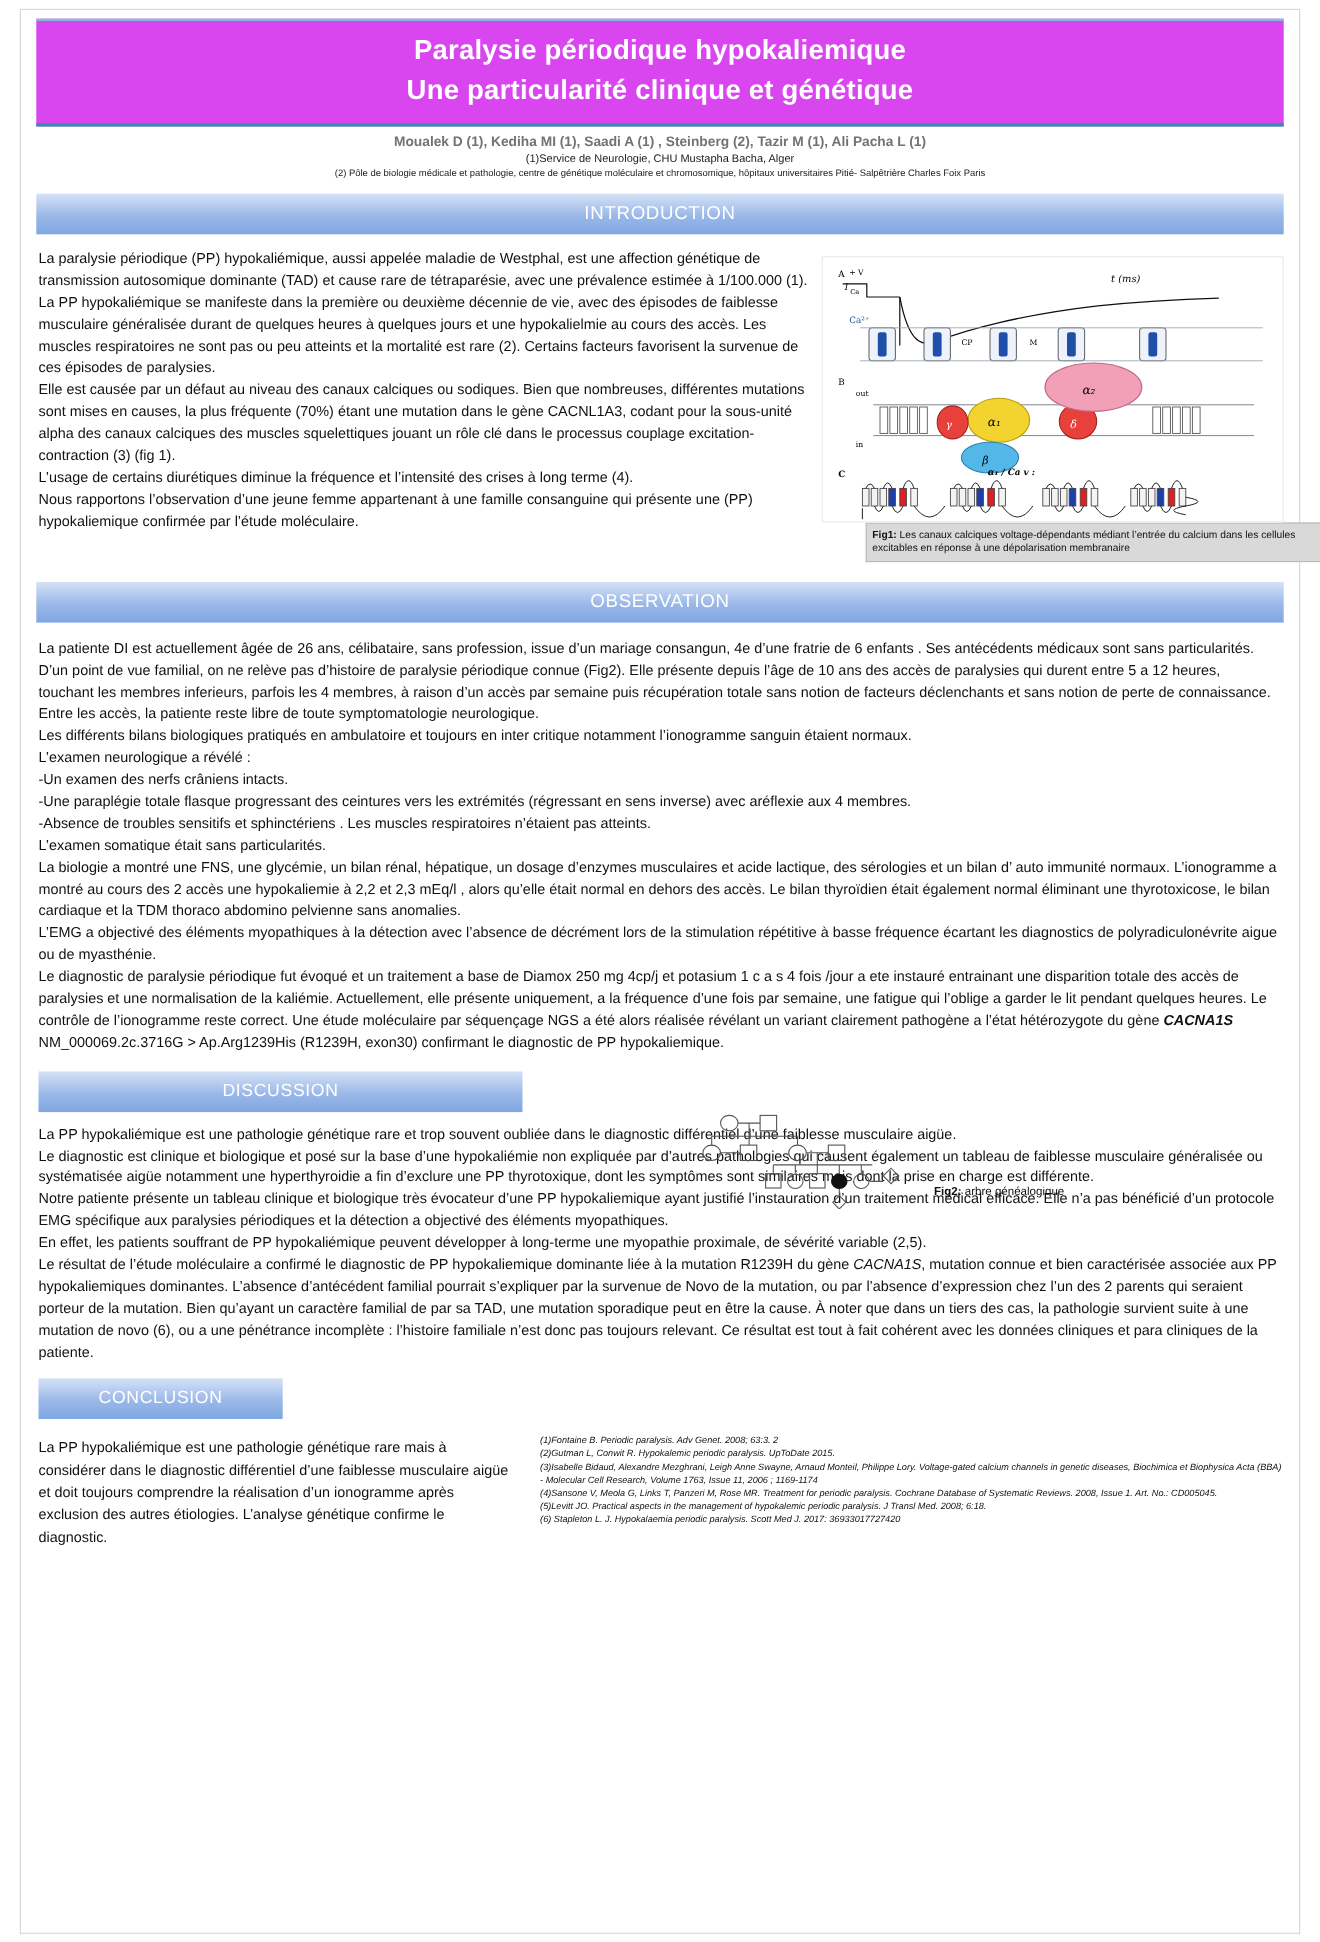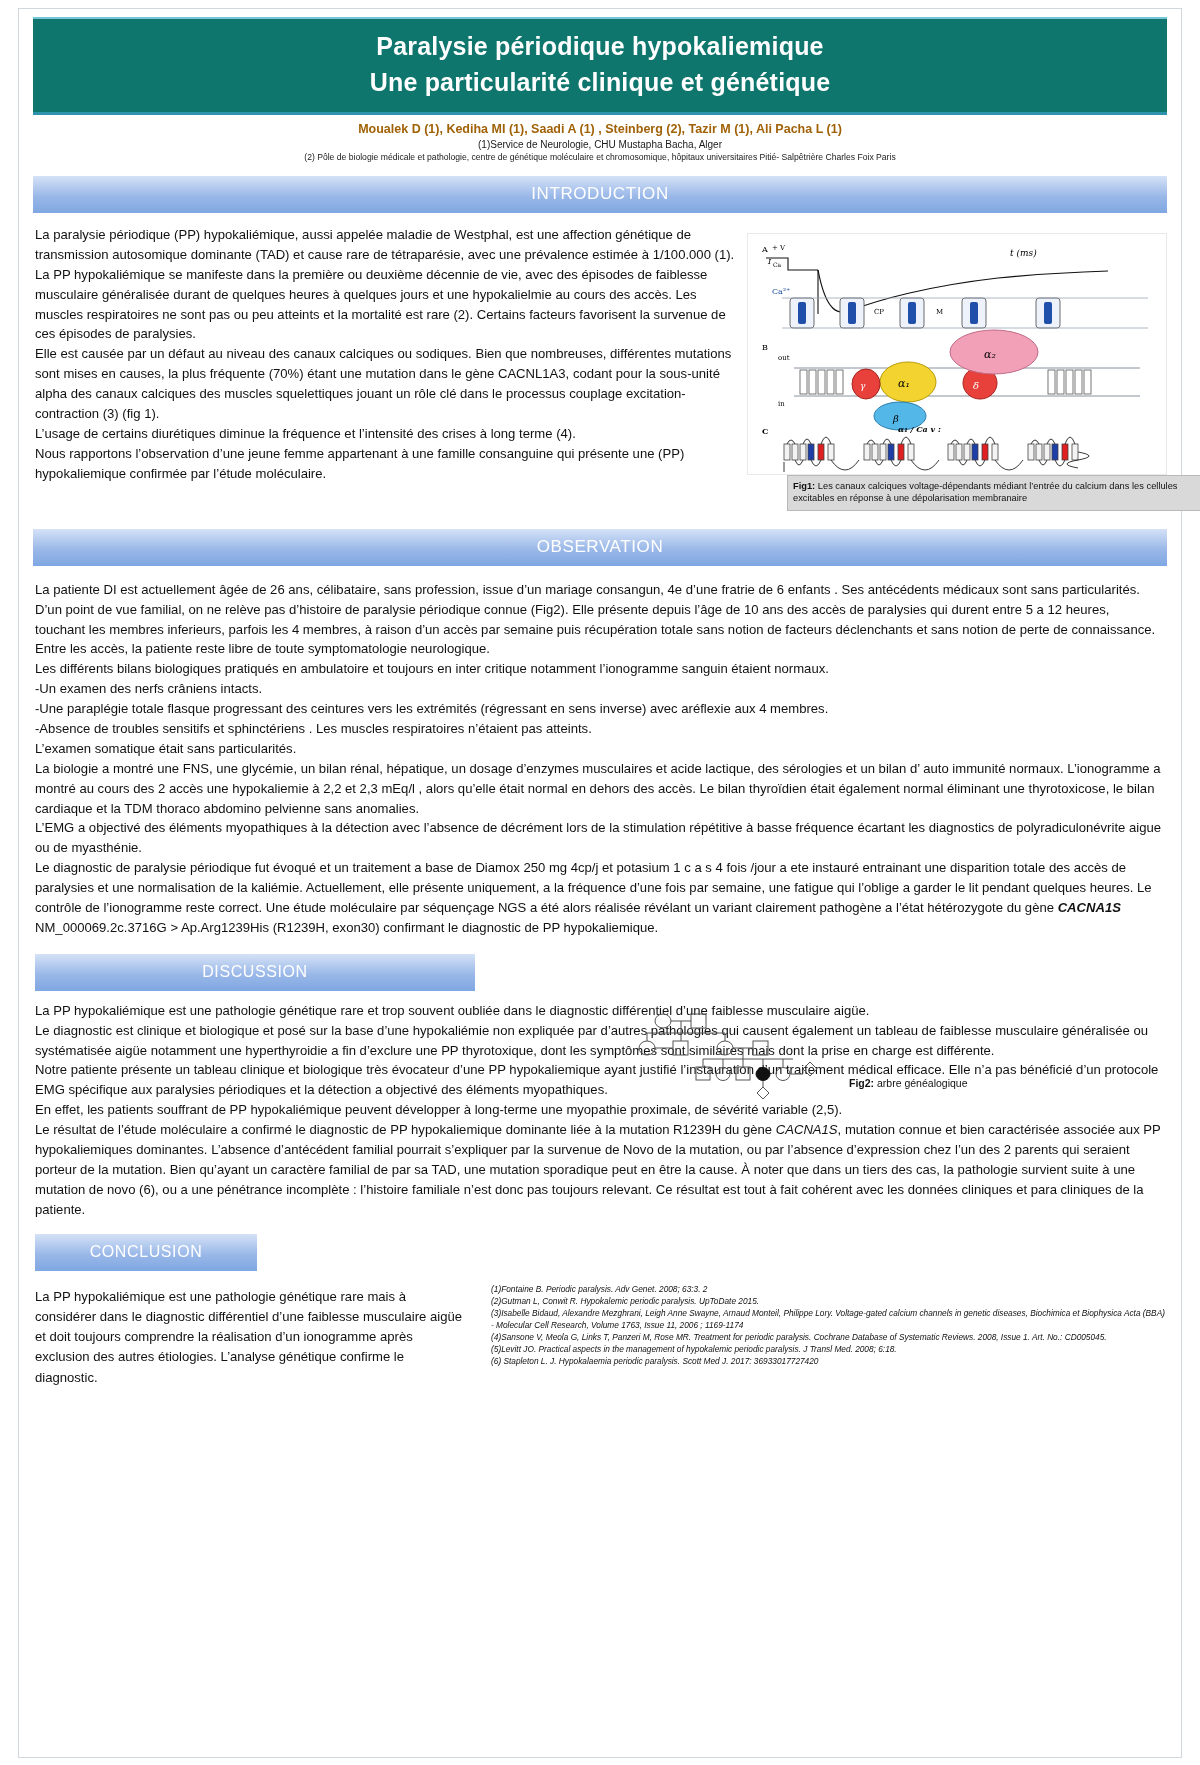--- a/index.html
+++ b/index.html
@@ -13,41 +13,41 @@
   }
   .poster{
     position:absolute;left:18px;top:8px;width:1164px;height:1750px;
     border:1px solid #cfd8dc;
     box-sizing:border-box;
     background:#fff;
   }
   
   .title-banner{
     margin:8px 14px 0 14px;
-    background:#0f766e;
+    background:#d946ef;
     border-top:2px solid #76c6d8;
     border-bottom:3px solid #2f93ab;
     padding:10px 0 12px 0;
     text-align:center;
   }
   .title-banner h1{
     margin:0;
     color:#ffffff;
     font-size:25px;
     font-weight:bold;
     line-height:1.42;
     letter-spacing:.2px;
   }
   .title-banner h1 .l2{display:block;}
   .authors{
     text-align:center;
     margin-top:7px;
     font-size:12.5px;
     font-weight:bold;
-    color:#a16207;
+    color:#737373;
   }
   .affil{
     text-align:center;
     font-size:10px;
     color:#1a1a1a;
     margin-top:3px;
   }
   .affil.small{font-size:8.6px;margin-top:2px;}
 
   
@@ -272,20 +272,21 @@
     </div>
   </div>
 
   <div style="height:18px"></div>
   <div class="section-bar">OBSERVATION</div>
 
   <div class="obs-wrap">
     <div class="obs-text body-text">
       <p>La patiente DI est actuellement âgée de 26 ans, célibataire, sans profession,  issue d’un mariage consangun, 4e d’une fratrie de 6 enfants . Ses antécédents médicaux sont sans particularités. D’un point de vue familial, on ne relève pas d’histoire de paralysie périodique connue (Fig2). Elle présente depuis l’âge de 10 ans des accès de paralysies qui durent  entre 5 a 12 heures, touchant les membres inferieurs, parfois les 4 membres, à raison d’un accès par semaine puis récupération totale sans notion de facteurs  déclenchants  et sans notion de perte de connaissance. Entre les accès, la patiente reste libre de toute symptomatologie neurologique.</p>
       <p>Les différents bilans biologiques pratiqués en ambulatoire et toujours en inter critique notamment l’ionogramme sanguin  étaient normaux.</p>
+      <p>L’examen neurologique a révélé :</p>
       <p>-Un examen des nerfs crâniens intacts.</p>
       <p>-Une paraplégie totale flasque  progressant des ceintures vers les extrémités (régressant en sens inverse) avec aréflexie aux 4 membres.</p>
       <p>-Absence de troubles sensitifs et sphinctériens . Les muscles respiratoires n’étaient pas atteints.</p>
       <p>L’examen somatique était sans particularités.</p>
       <p>La biologie a montré une FNS, une glycémie, un bilan rénal,  hépatique, un dosage d’enzymes musculaires et acide lactique, des sérologies et un  bilan d’ auto immunité normaux.  L’ionogramme a montré au cours des 2 accès une hypokaliemie à  2,2  et 2,3 mEq/l , alors qu’elle était normal en dehors des accès.  Le bilan thyroïdien était également  normal éliminant une thyrotoxicose, le bilan cardiaque  et la TDM thoraco abdomino pelvienne  sans anomalies.</p>
       <p>L’EMG a objectivé des éléments myopathiques  à la détection avec l’absence de décrément lors de la stimulation répétitive à basse fréquence écartant les diagnostics de polyradiculonévrite aigue ou de myasthénie.</p>
       <p><span>Le diagnostic de paralysie périodique fut évoqué et un traitement a base de Diamox 250 mg 4cp/j et potasium  1 c a s 4 fois /jour a ete instauré entrainant une disparition totale des accès de paralysies et une normalisation de la kaliémie. Actuellement, elle présente uniquement,  a la fréquence d’une fois par semaine,  une fatigue qui l’oblige a garder  le  lit pendant quelques heures. Le contrôle de l’ionogramme reste correct.  Une étude moléculaire par séquençage NGS a été alors réalisée révélant  un variant clairement pathogène a l’état hétérozygote du gène </span><em class="gene">CACNA1S</em><span> NM_000069.2c.3716G &gt; Ap.Arg1239His (R1239H, exon30) confirmant le diagnostic de PP hypokaliemique.</span></p>
     </div>
   </div>
 

